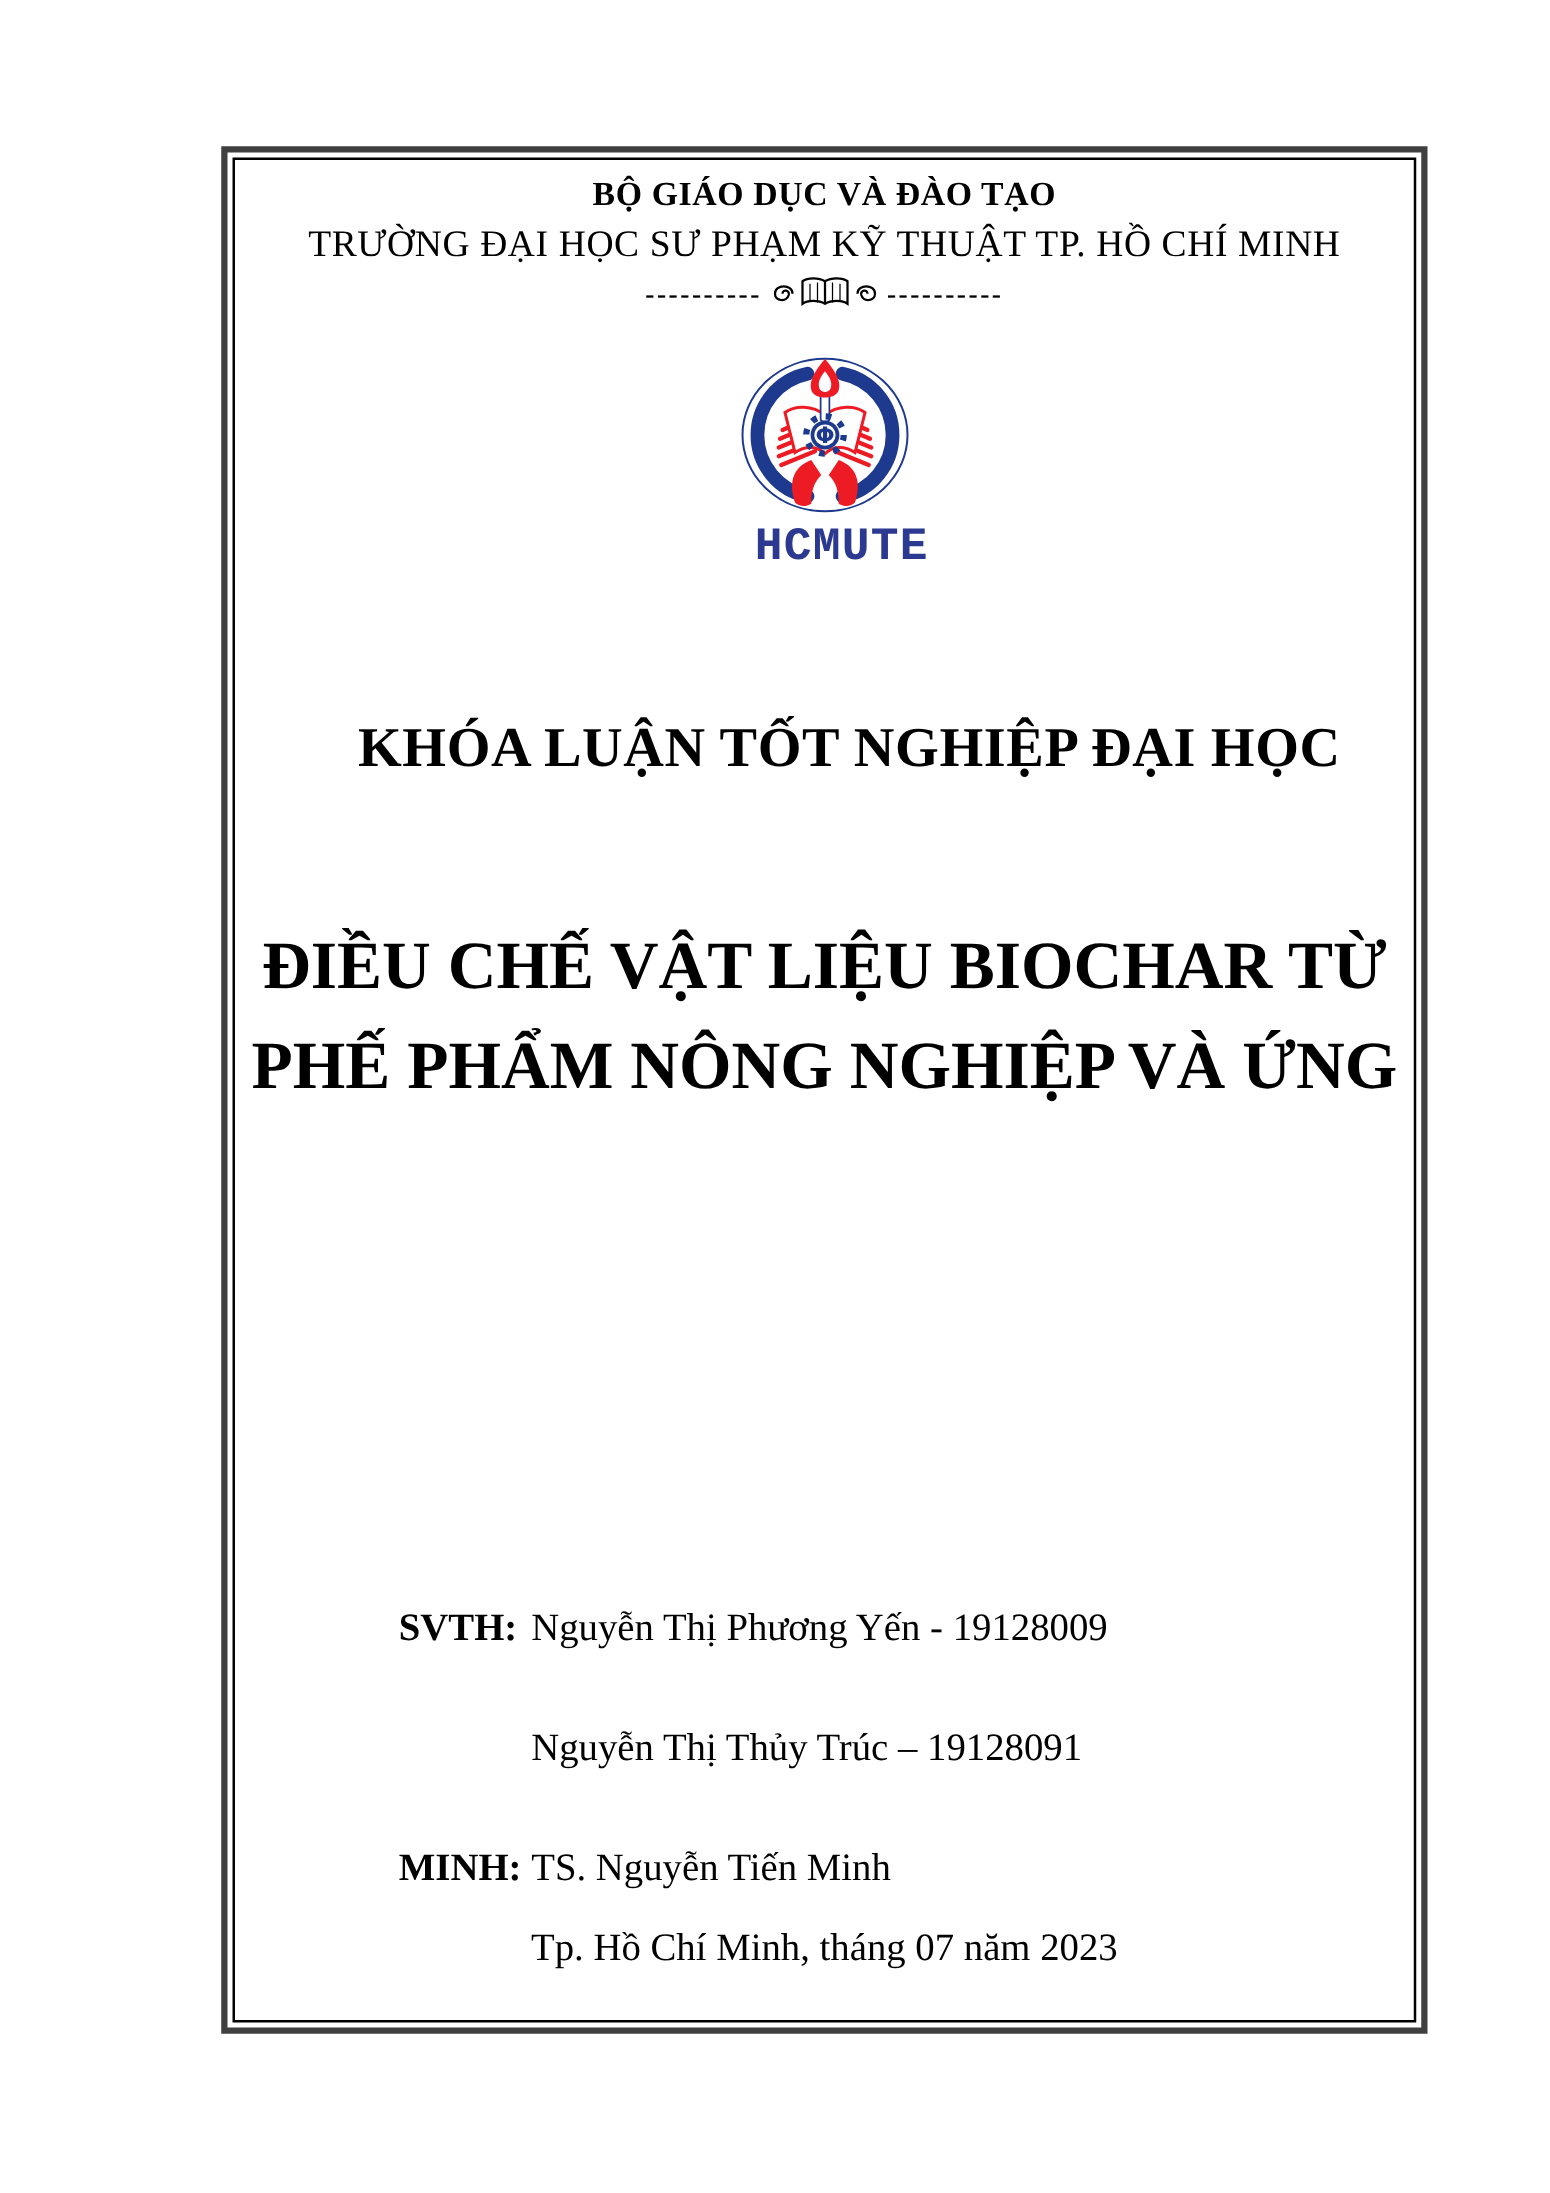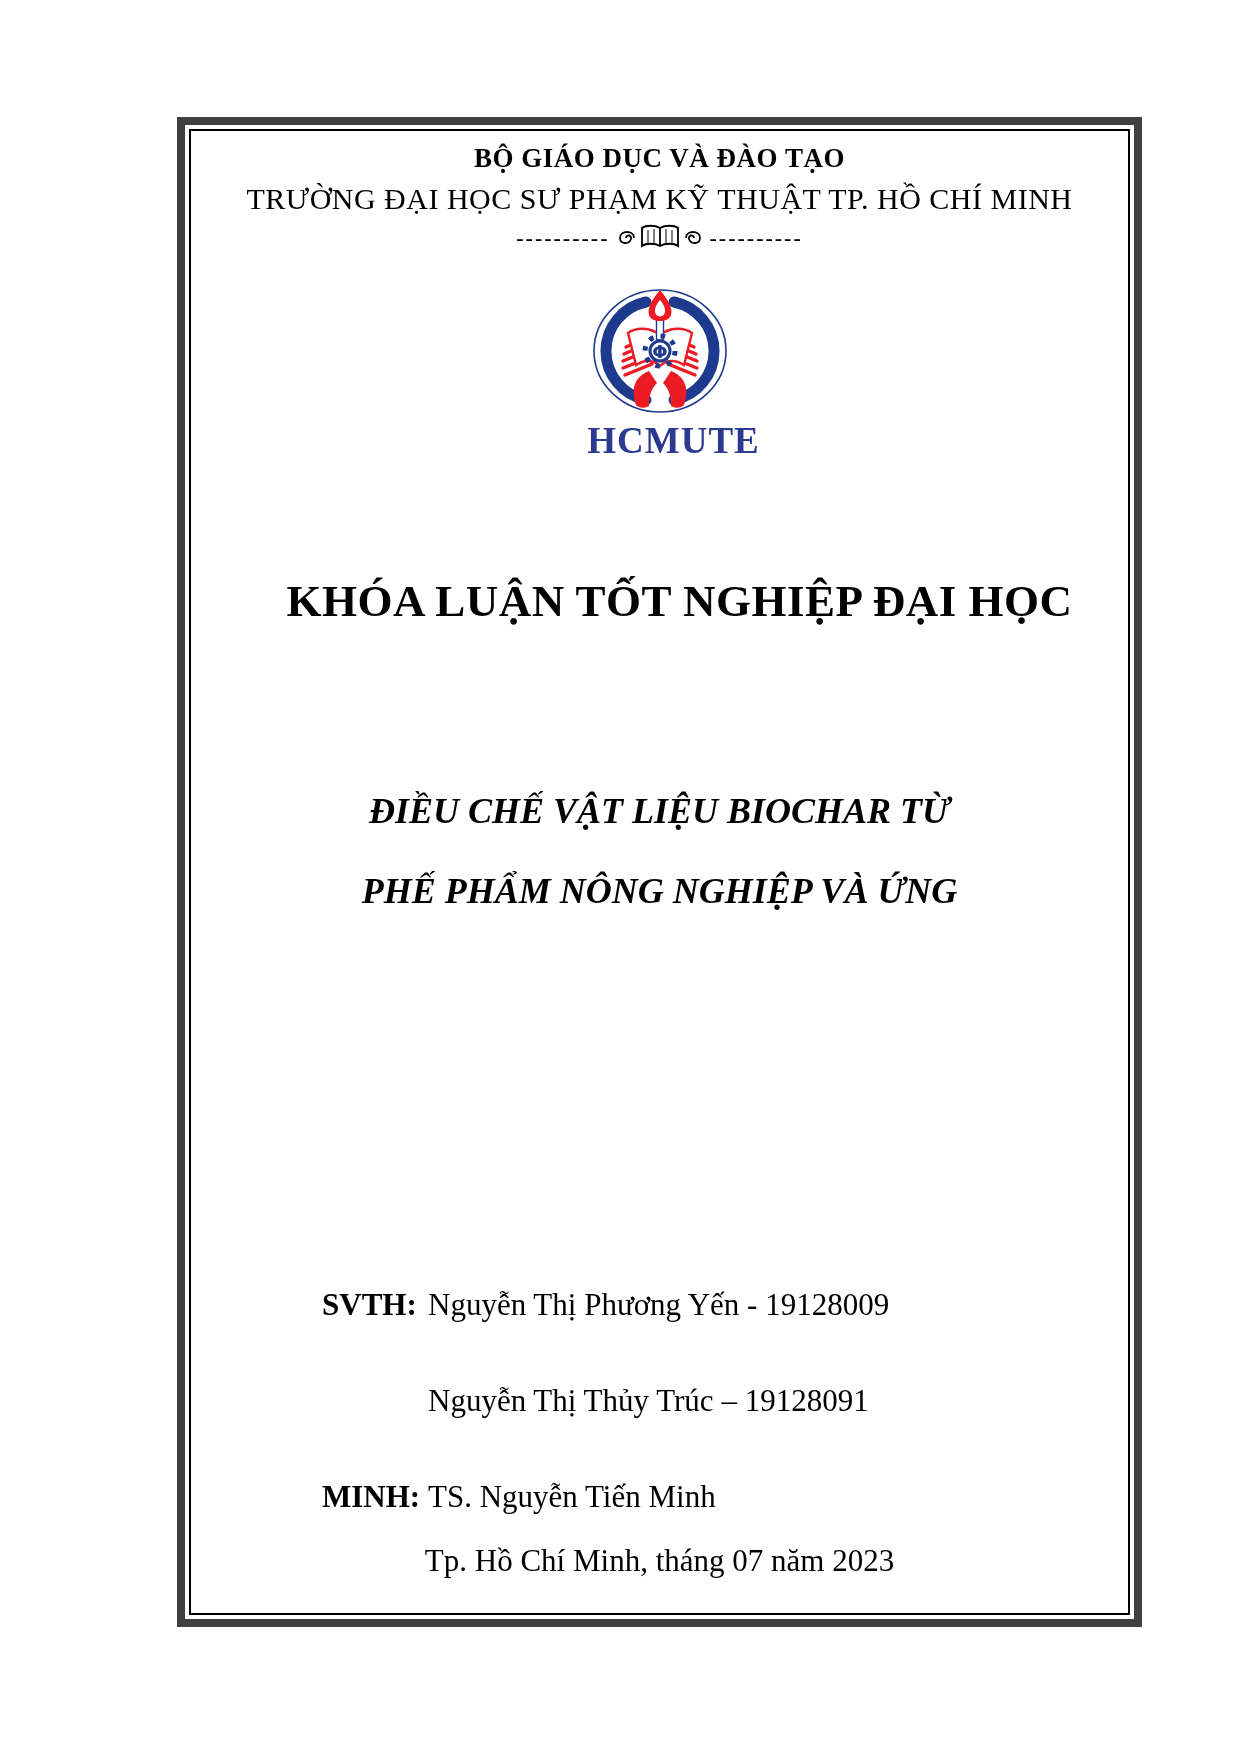--- a/index.html
+++ b/index.html
@@ -8,43 +8,43 @@
     background:#ffffff;
     font-family:"Liberation Serif", serif;
     color:#000;
     position:relative;
     -webkit-font-smoothing:antialiased;
   }
   .page{position:absolute;inset:0;background:#fff;}
   
   .frame{
     position:absolute;left:177px;top:117px;width:965px;height:1510px;
-    border:8px solid #404040;box-sizing:border-box;
+    border:5px solid #404040;box-sizing:border-box;
   }
   .frame-inner{
     position:absolute;inset:4px;border:2px solid #000;
   }
   .blk{position:absolute;left:0;right:0;text-align:center;}
 
   .ministry{top:9px;font-size:27px;font-weight:bold;line-height:36px;letter-spacing:.5px;}
   .university{top:48px;font-size:30px;font-weight:normal;line-height:40px;letter-spacing:.5px;}
 
   .divider{top:92px;display:flex;align-items:center;justify-content:center;gap:2px;}
   .divider .dash{font-size:22px;font-weight:bold;letter-spacing:2px;line-height:26px;}
   .divider svg{display:block;}
 
   .logo-wrap{top:156px;display:flex;justify-content:center;}
   .wordmark{
-    top:290px;font-family:Liberation Serif, serif;
+    top:290px;font-family:Liberation Mono, monospace;
     font-size:37px;font-weight:bold;letter-spacing:1px;color:#2b3990;line-height:40px;padding-left:28px;
   }
 
   .doc-type{top:442px;font-size:45px;font-weight:bold;letter-spacing:.5px;line-height:56px;padding-left:40px;}
 
-  .title{top:640px;font-size:36px;font-weight:bold;line-height:80px;letter-spacing:0px;font-style:italic;}
+  .title{top:604px;font-size:54px;font-weight:bold;line-height:80px;letter-spacing:0px;}
   .title .tline{display:block;}
 
   .credits{position:absolute;left:131px;top:1104px;font-size:31px;line-height:52px;}
   .credits .row{display:flex;margin-top:44px;}
   .credits .label{width:106px;font-weight:bold;flex:0 0 auto;}
   .credits .value{white-space:nowrap;}
 
   .footer{top:1410px;font-size:31px;line-height:40px;}
 </style>
 </head>

